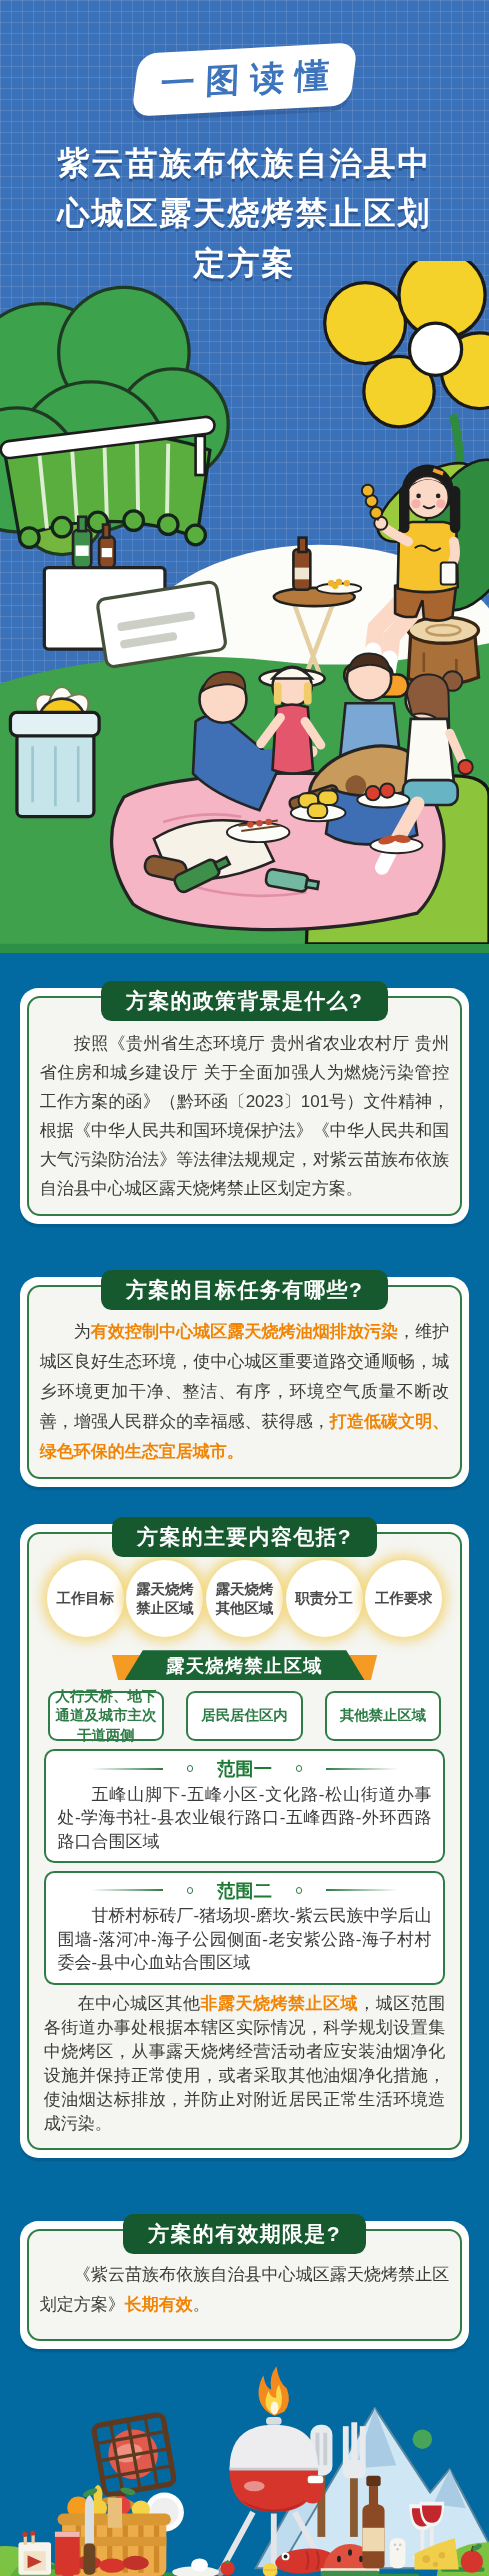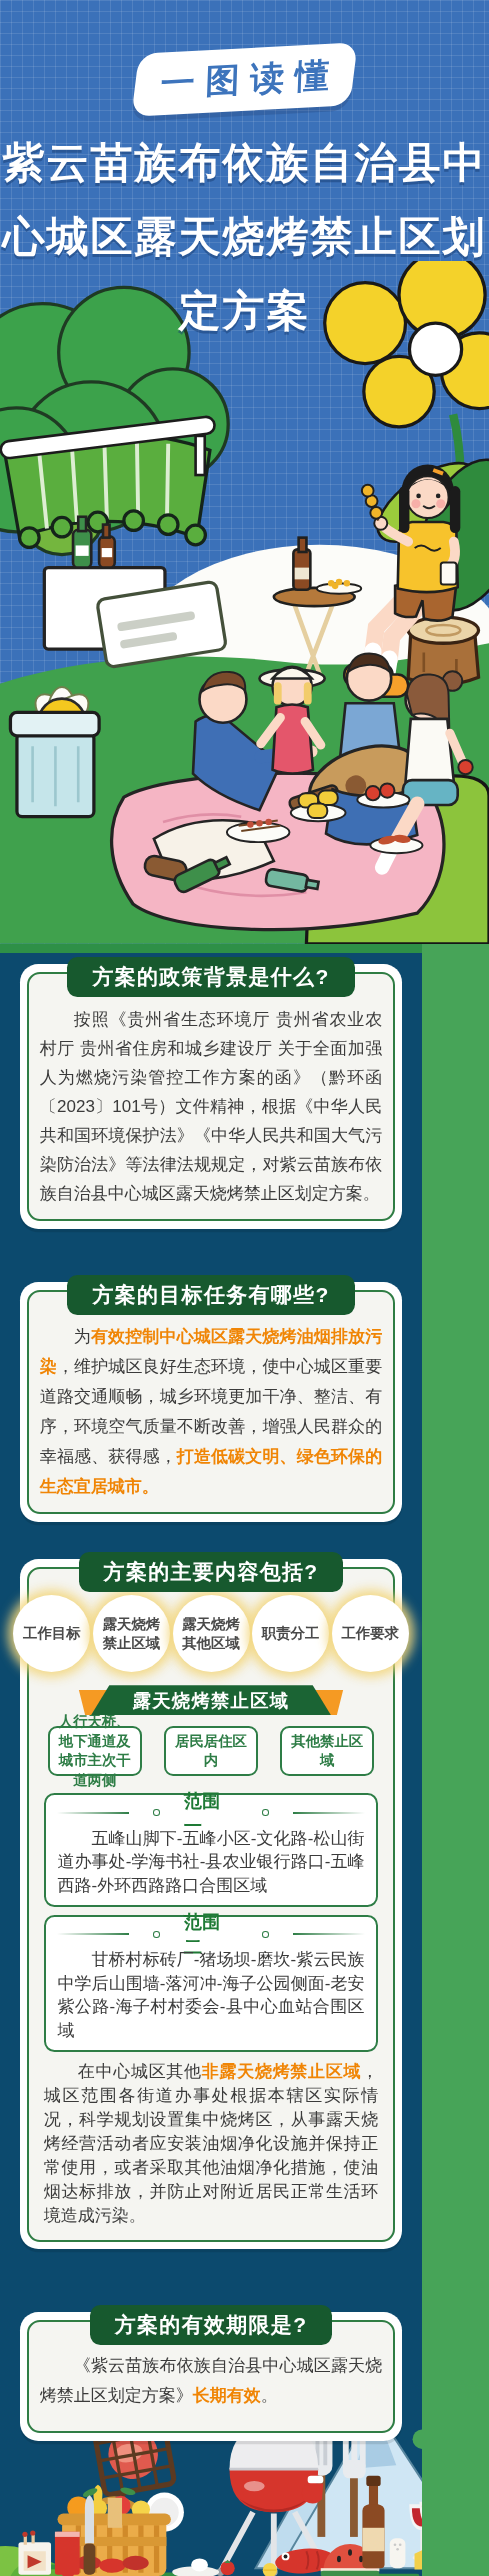--- a/index.html
+++ b/index.html
@@ -11,27 +11,27 @@
     background-color:#3B71B9;
     background-image:linear-gradient(rgba(255,255,255,.11) 0.7px,transparent 0.7px),
                      linear-gradient(90deg,rgba(255,255,255,.11) 0.7px,transparent 0.7px);
     background-size:11px 11px; }
   .badge { width:217px; height:63px; background:#fff; border-radius:18.3px;
     transform:skewX(-10deg) rotate(-3deg); display:flex; align-items:center; justify-content:center;
     margin:48px auto 0; box-shadow:0 5.2px 0 rgba(20,40,80,.18); position:relative; z-index:3; }
   .badge span { transform:skewX(5deg); font-size:34px; font-weight:900; color:#3D74BC;
     letter-spacing:10.4px; padding-left:10.4px; white-space:nowrap; }
   .title { position:relative; z-index:3; margin-top:27.4px; text-align:center; }
-  .title span { display:block; color:#fff; font-size:42px; font-weight:900; line-height:50px;
-    letter-spacing:2px; text-shadow:0 3.3px 0 rgba(23,62,115,.5);margin-top:24px; }
+  .title span { display:block; color:#fff; font-size:32px; font-weight:900; line-height:50px;
+    letter-spacing:2px; text-shadow:0 3.3px 0 rgba(23,62,115,.5); }
   .hero-art { position:absolute; top:261px; left:0; z-index:1; display:block; }
 
   
-  .content { position:relative; width:422px; height:1632px; background:#0c4a6e;
-    border-top:9.1px solid #2E9047; padding-top:4px; overflow:hidden; }
+  .content { position:relative; width:489px; height:1632px; background:#0369a1;
+    border-top:9.1px solid #2E9047; padding-top:28px; overflow:hidden; }
   .tab { position:relative; z-index:2; width:fit-content; margin:0 auto -33px; height:40px;
     line-height:40px; padding:0 25px; background:#17592E; border-radius:10.4px; color:#fff;
     font-size:21px; font-weight:bold; letter-spacing:1.3px; white-space:nowrap; }
   .card { margin:0 19.6px; background:#fff; border-radius:18.3px; padding:7.8px;
     box-shadow:0 3.3px 0 rgba(0,0,0,.10); position:relative; z-index:1; }
   .card-inner { border:2px solid #2F7D44; border-radius:13px; background:#F5F5F1;
     padding:31px 10.4px 11.7px; }
   .blk-policy { margin-bottom:46px; }
   .blk-goals { margin-bottom:30px; }
   .blk-goals .card-inner { padding:30px 10.4px 10.4px; }
@@ -55,21 +55,21 @@
   .ribbon { position:relative; height:30px; width:274px; margin:0 auto 11px; }
   .ribbon .wing { position:absolute; top:5.2px; width:30px; height:25px; background:#F59A23; }
   .ribbon .wing.left  { left:7.8px;  transform:skewX(14deg); }
   .ribbon .wing.right { right:7.8px; transform:skewX(-14deg); }
   .ribbon .core { position:absolute; left:17px; right:17px; top:0; bottom:0; background:#1B6434;
     clip-path:polygon(18.3px 0, calc(100% - 18.3px) 0, 100% 100%, 0 100%);
     display:flex; align-items:center; justify-content:center; color:#fff;
     font-size:18.3px; font-weight:bold; letter-spacing:1.3px; }
 
   .zones { display:grid; grid-template-columns:repeat(3,1fr); gap:22px; padding:0 3.9px;
-    margin-bottom:17px; }
+    margin-bottom:8px; }
   .zone { height:50px; border:2px solid #2E7D46; border-radius:9.1px; background:#fff;
     display:flex; align-items:center; justify-content:center; text-align:center;
     color:#2E7D46; font-weight:bold; font-size:14.4px; line-height:19.6px; padding:1.3px 3.9px;
     word-break:break-all; }
 
   .range { border:2px solid #2E7D46; border-radius:10.4px; background:#fff;
     padding:6.5px 11.7px 7.8px; margin-bottom:7.8px; }
   .range-title { display:flex; align-items:center; justify-content:center; gap:24px;
     color:#1E7A35; font-weight:bold; font-size:18.3px; height:22px; }
   .range-title .line { height:2px; width:72px;

